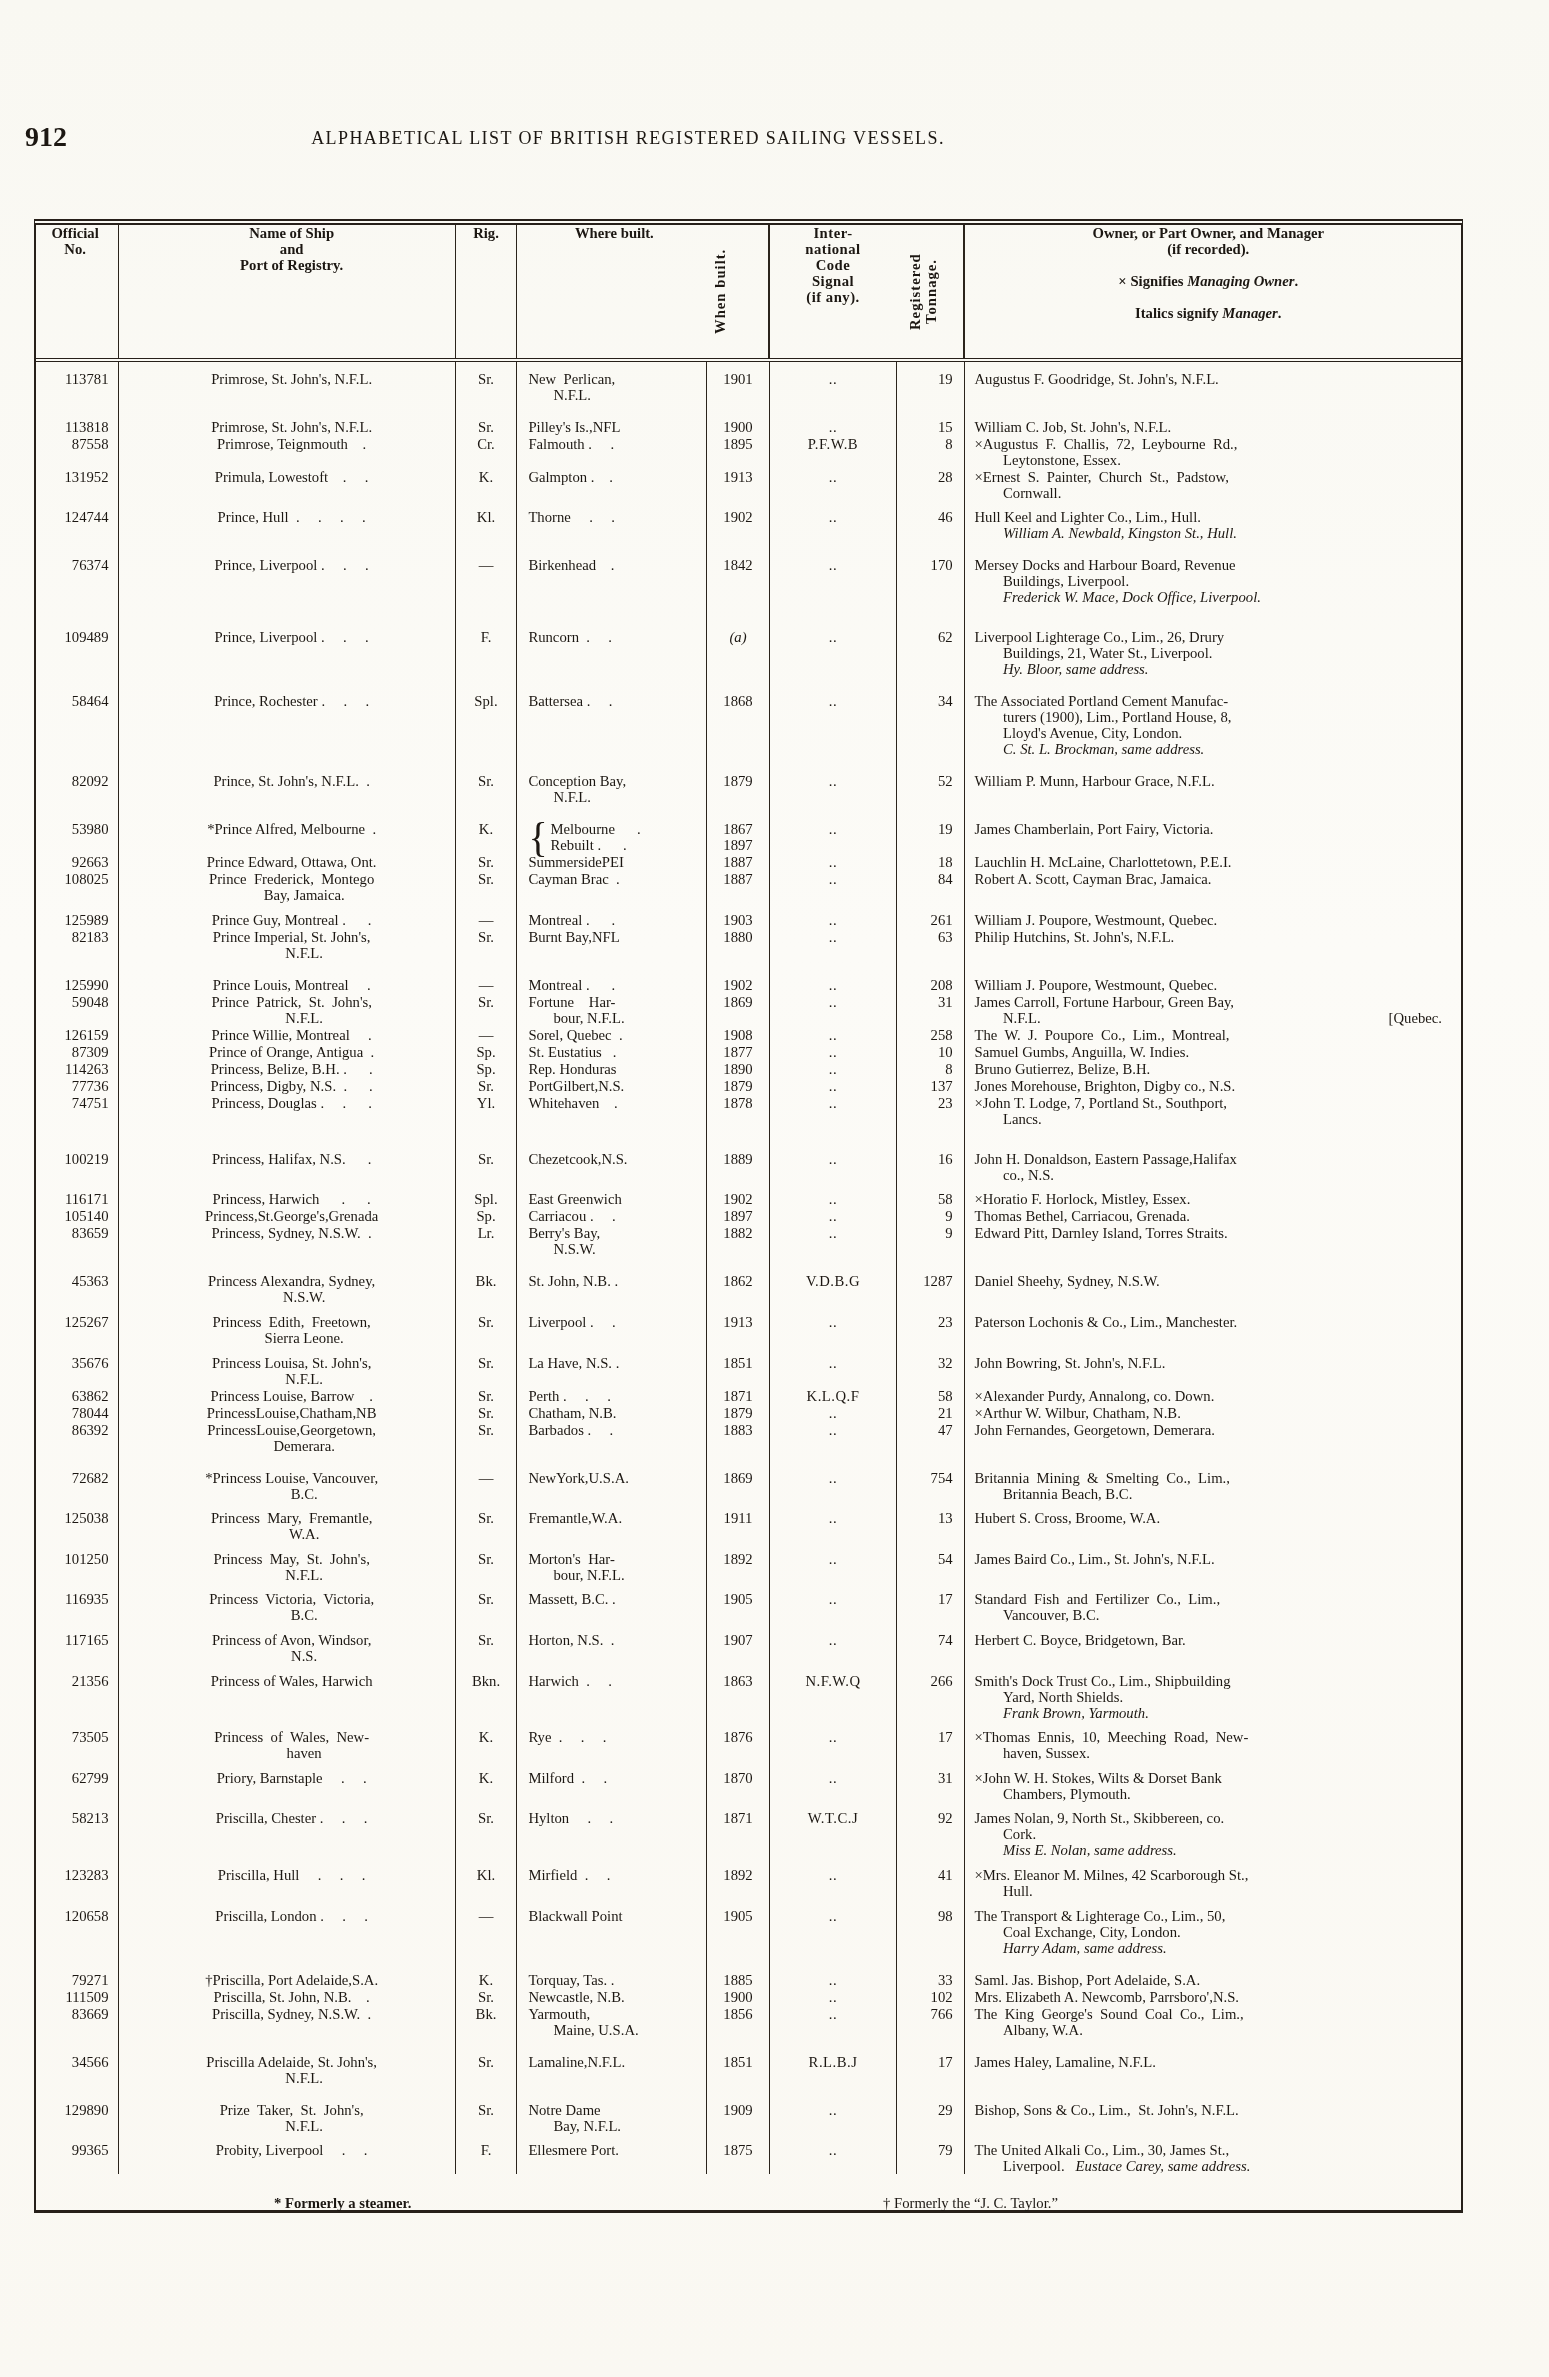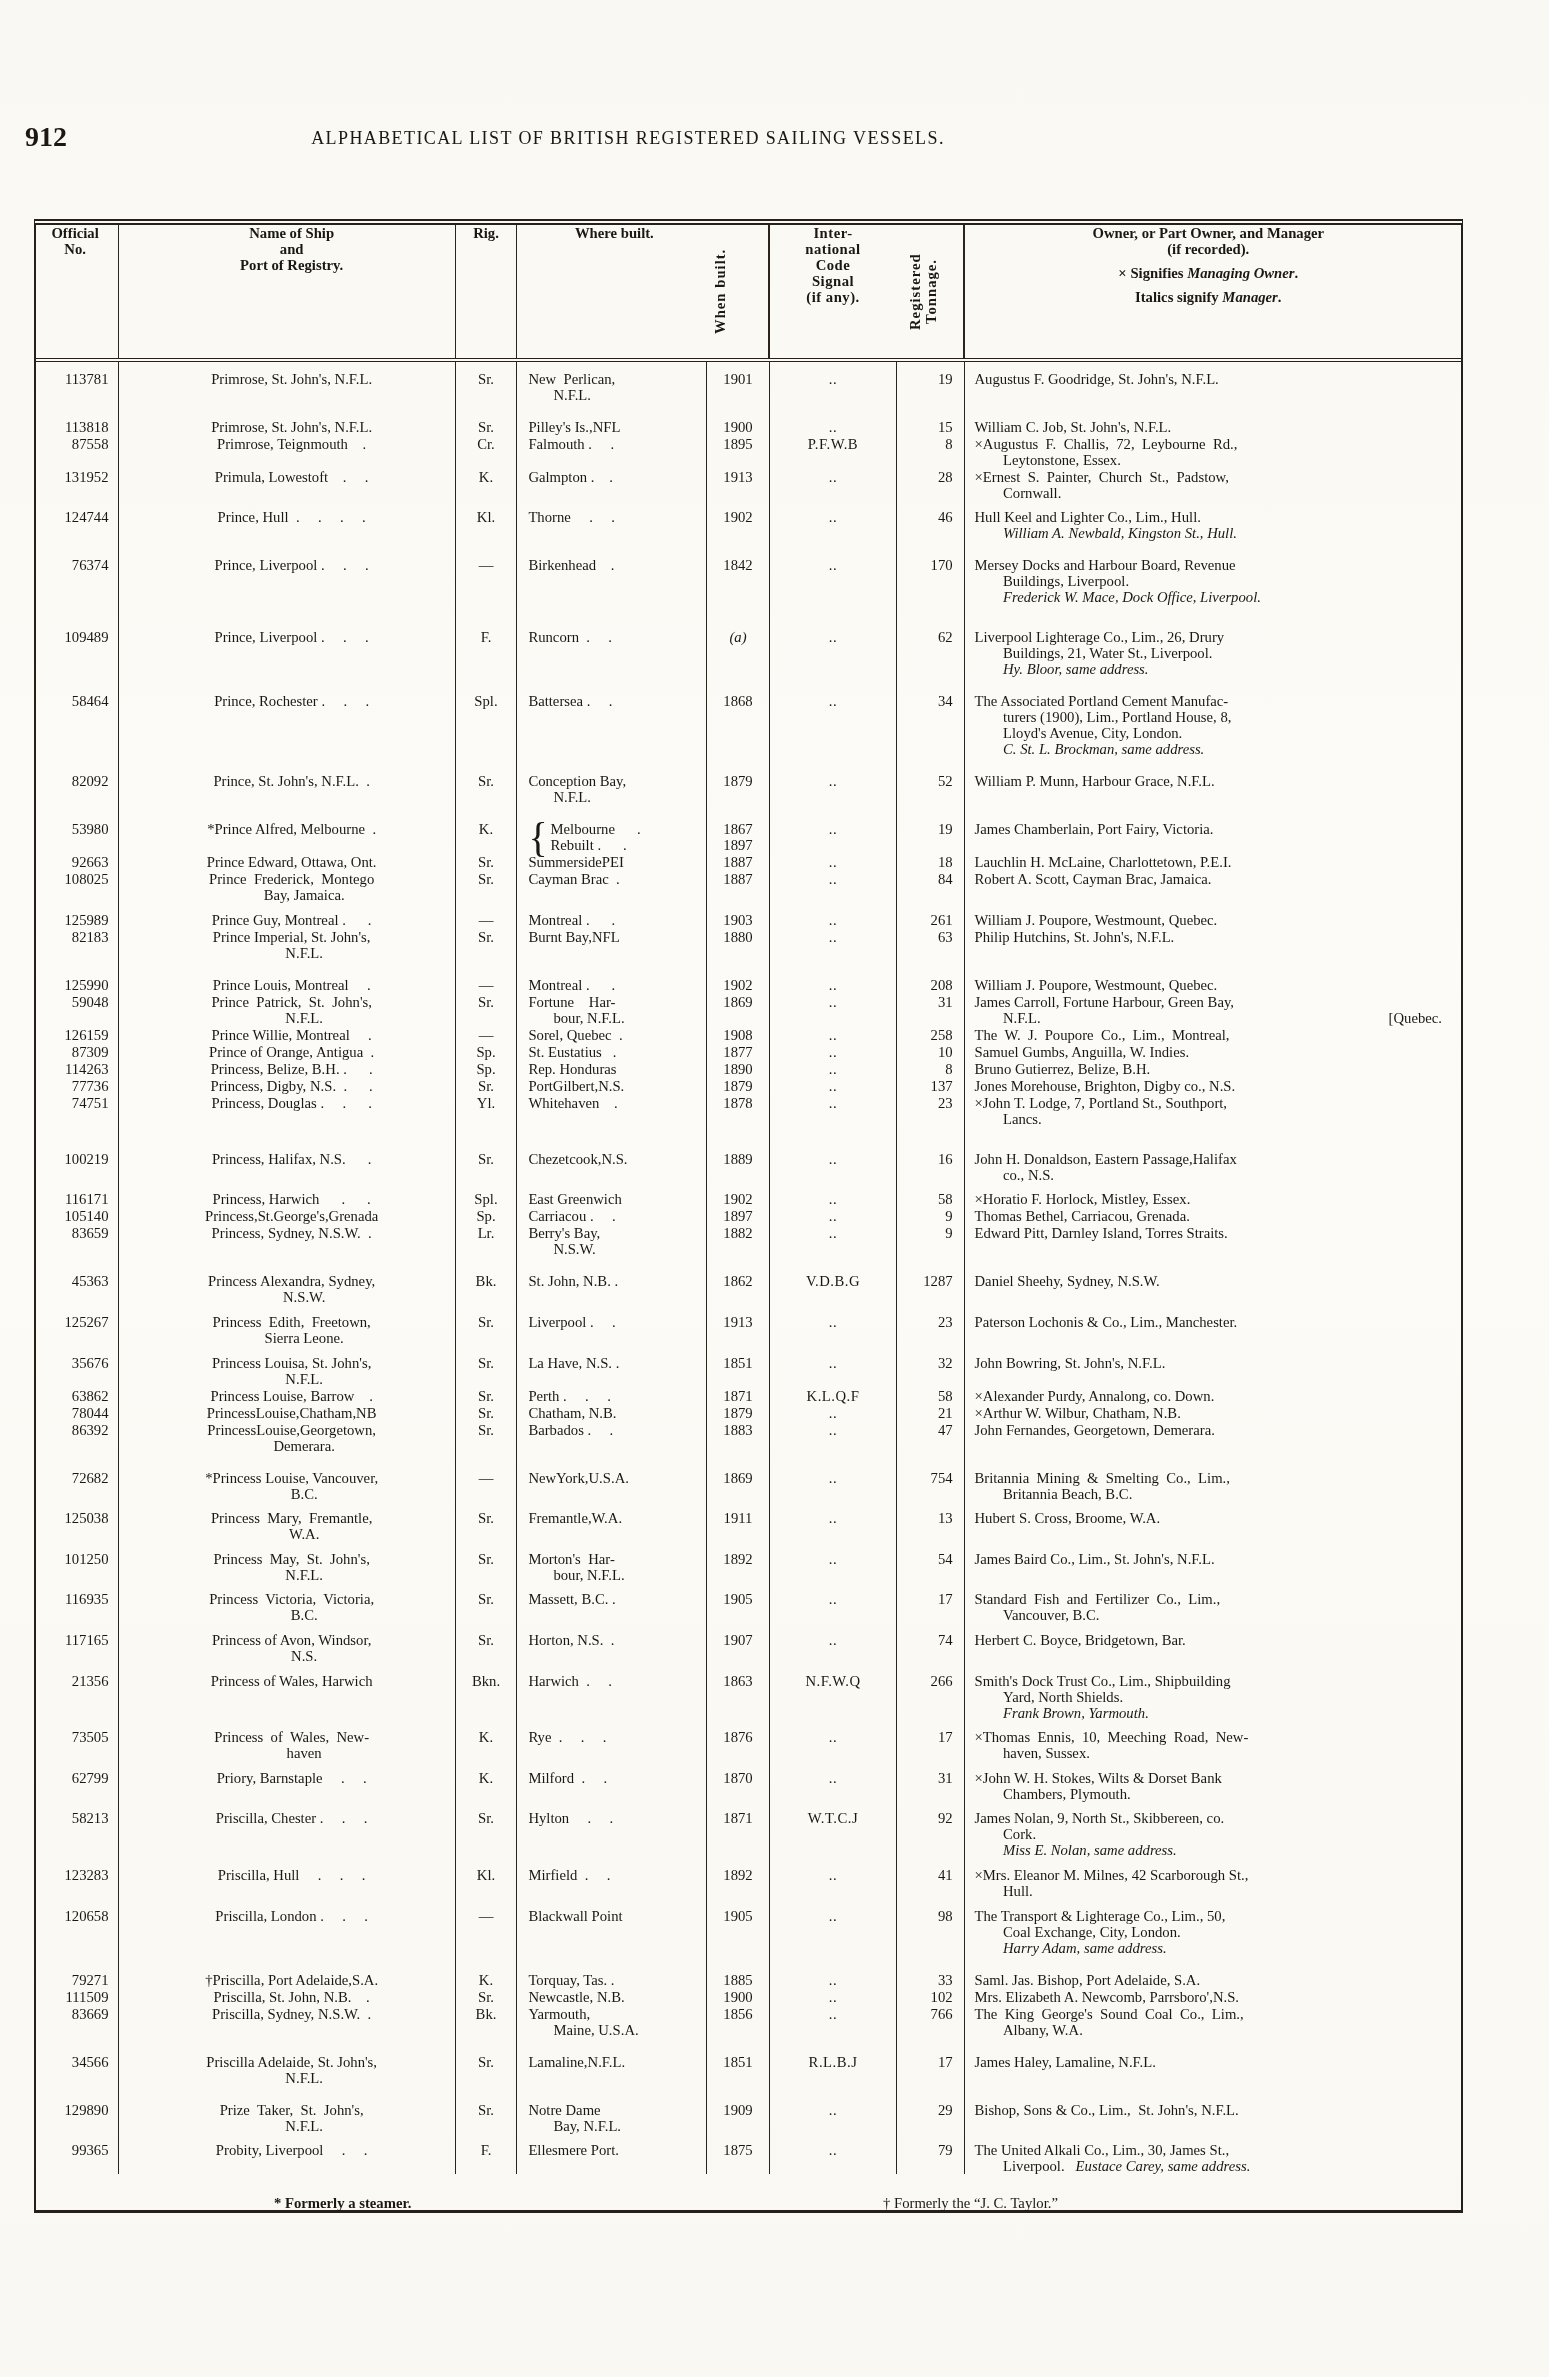--- a/index.html
+++ b/index.html
@@ -34,21 +34,21 @@
   .c-own .cont{padding-left:28.5px;}
   .split{display:flex;justify-content:space-between;}
   .sp0>.cell{padding-top:1px}
   .sp1>.cell{padding-top:8.6px}
   .sp2>.cell{padding-top:16px}
   .sp3>.cell{padding-top:24px}
   .tbody{padding-bottom:36px;}
   .vert{writing-mode:vertical-rl;transform:rotate(180deg);display:flex;
         align-items:center;justify-content:center;}
   .vert .vtext{white-space:pre-line;letter-spacing:1px;}
-  .oh-gap{margin-top:8px;}
+  .oh-gap{margin-top:16px;}
   .has-brace{display:flex;align-items:center;}
   .brace{font-size:40px;font-weight:400;margin-right:2.9px;transform:scaleY(1.05);line-height:32px;}
   .footer{position:absolute;left:34px;top:2195px;width:1429px;height:28.5px;}
   .fn-left{position:absolute;left:240px;font-weight:bold;}
   .fn-right{position:absolute;left:849px;}
   i{font-style:italic;}
 </style>
 </head>
 <body>
 

